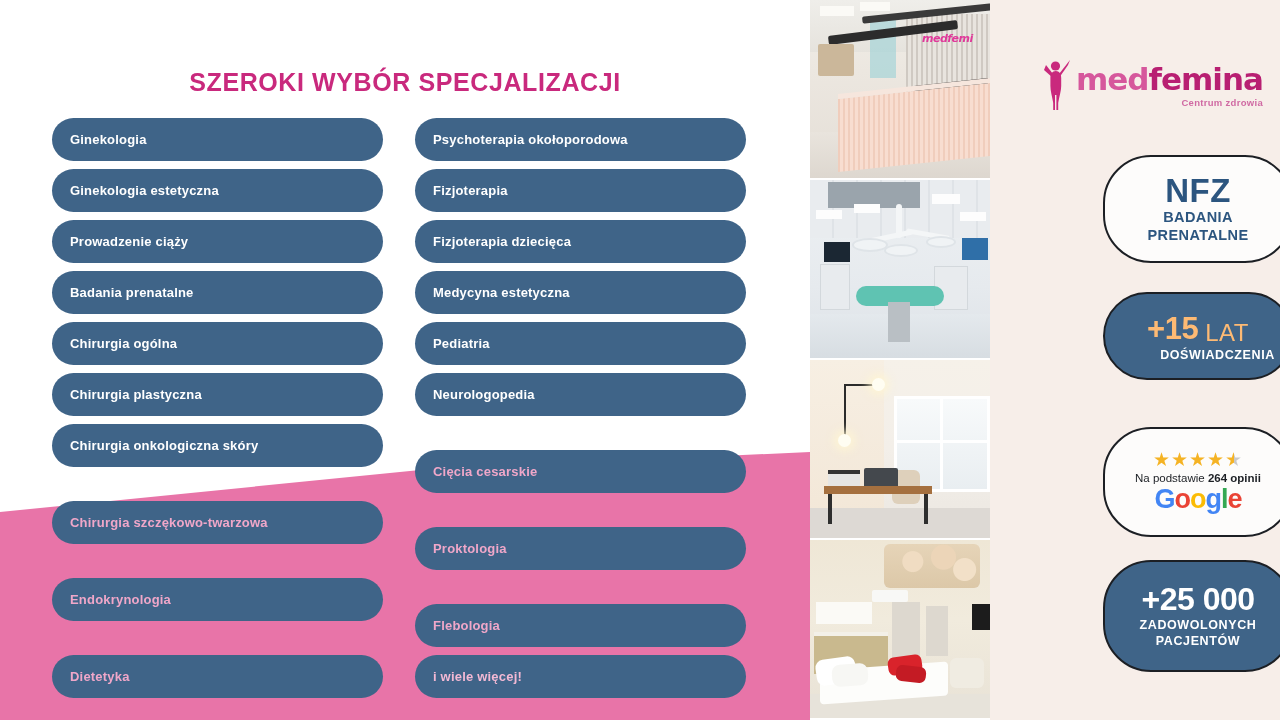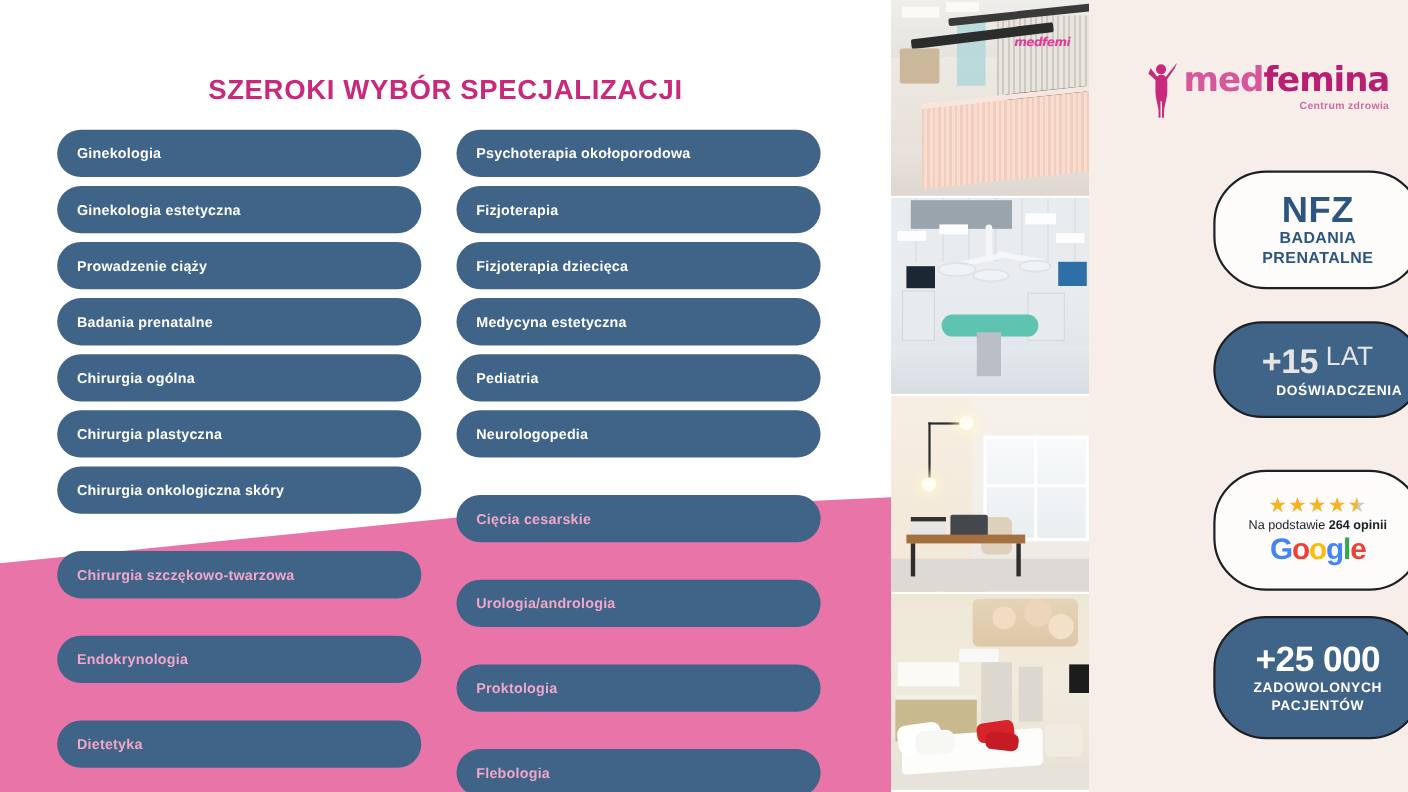--- a/index.html
+++ b/index.html
@@ -200,21 +200,21 @@
     left: 990px; top: 0;
     width: 290px; height: 720px;
     background: #f7eee9;
     z-index: 3;
   }
 
   .logo {
     position: absolute;
     left: 26px; top: 52px;
     width: 240px; height: 62px;
-    display: flex; align-items: flex-start;
+    display: flex; align-items: center;
   }
   .logo-figure { width: 34px; height: 56px; flex: 0 0 34px; }
   .logo-words { margin-left: 2px; padding-top: 6px; }
   .logo-text {
     font-family: "DejaVu Sans", sans-serif;
     font-size: 31px;
     font-weight: bold;
     line-height: 1;
     letter-spacing: -1px;
   }
@@ -251,21 +251,21 @@
 
   .nfz-title {
     font-size: 33px; font-weight: bold; color: #2c557f;
     letter-spacing: 0.5px; line-height: 1.05;
   }
   .nfz-l1, .nfz-l2 {
     font-size: 14.5px; font-weight: bold; color: #2c557f; letter-spacing: 0.4px;
     line-height: 1.25;
   }
 
-  .years-top { display: flex; align-items: flex-start; color: #e5e5e5; }
+  .years-top { display: flex; align-items: flex-end; color: #fdba74; }
   .years-num { font-size: 31px; font-weight: bold; letter-spacing: -0.5px; }
   .years-unit { font-size: 24px; font-weight: normal; margin-left: 7px; letter-spacing: 0.5px; }
   .years-sub { font-size: 12.5px; font-weight: bold; color: #ffffff; letter-spacing: 0.6px; margin-top: 1px; padding-left: 39px; }
 
   .stars { font-size: 19px; letter-spacing: 1px; line-height: 1; margin-bottom: 3px; }
   .star-full { color: #f5b324; }
   .star-half {
     background: linear-gradient(90deg, #f5b324 50%, #c9c9c9 50%);
     -webkit-background-clip: text; background-clip: text; color: transparent;
   }
@@ -306,21 +306,20 @@
       </div>
 
       <div class="col">
         <div class="pill">Psychoterapia okołoporodowa</div>
         <div class="pill">Fizjoterapia</div>
         <div class="pill">Fizjoterapia dziecięca</div>
         <div class="pill">Medycyna estetyczna</div>
         <div class="pill">Pediatria</div>
         <div class="pill">Neurologopedia</div>
         <div class="pill pinktext">Cięcia cesarskie</div>
-        <div class="pill pinktext">Urologia/andrologia</div>
         <div class="pill pinktext">Proktologia</div>
         <div class="pill pinktext">Flebologia</div>
         <div class="pill pinktext-light">i wiele więcej!</div>
       </div>
 
     </div>
   </div>
 
   <div class="photo-strip">
 

